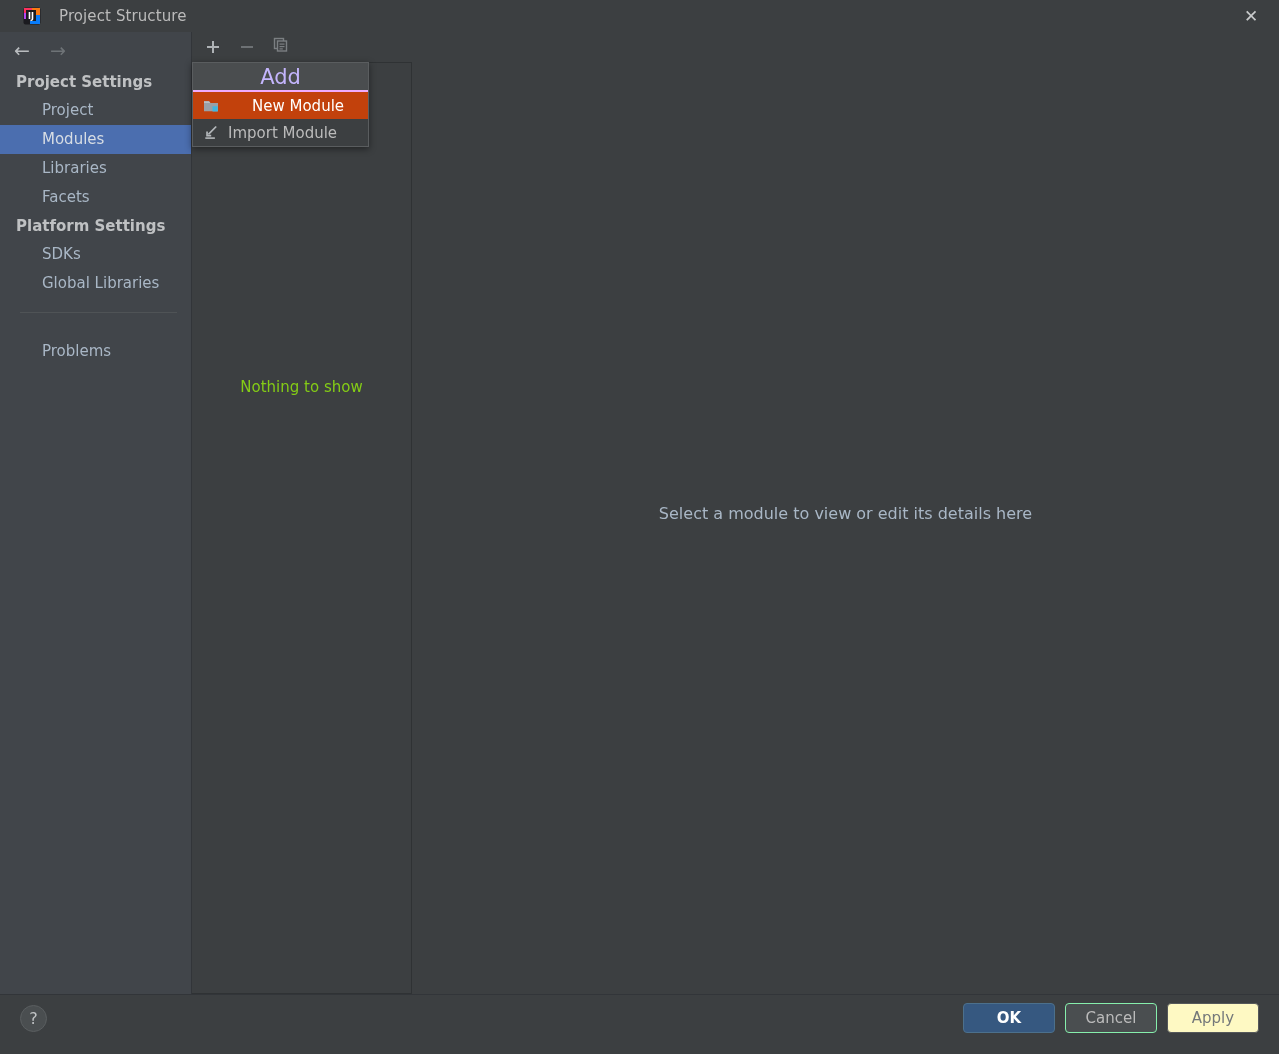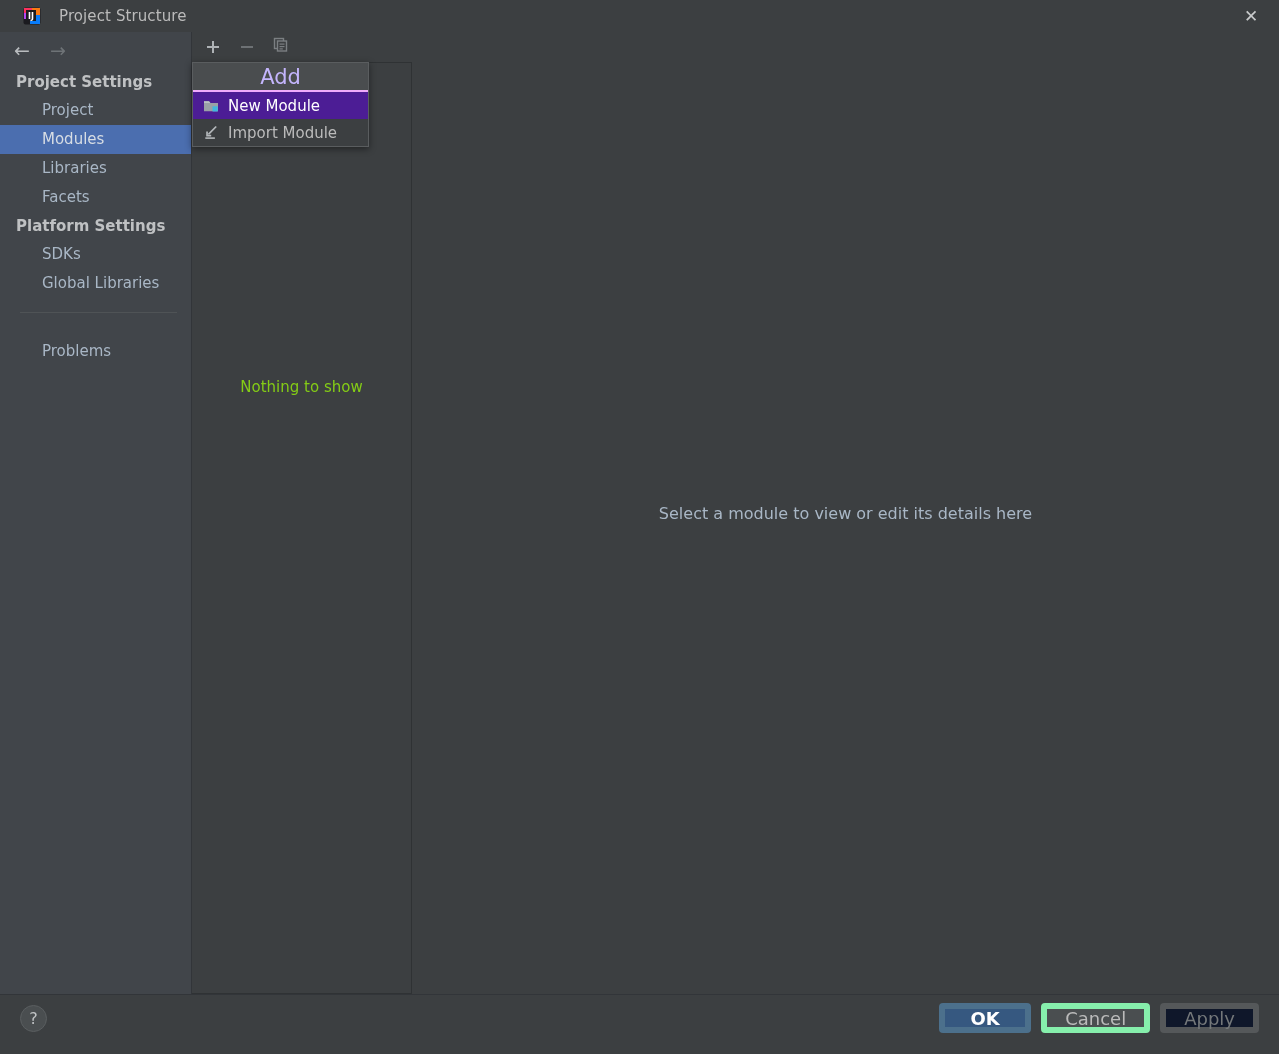--- a/index.html
+++ b/index.html
@@ -205,22 +205,23 @@
   .popup-item {
     height: 27px;
     display: flex;
     align-items: center;
     padding-left: 9px;
     color: #bbbbbb;
     font-size: 15px;
     white-space: nowrap;
   }
   .popup-item.selected {
-    background: #4c1d95;
+    background: #c2410c;
     color: #ffffff;
+    gap: 24px;
   }
   .popup-ico {
     width: 18px; height: 16px;
     margin-right: 8px;
     flex: 0 0 auto;
     display: flex;
     align-items: center;
     justify-content: center;
   }
 
@@ -250,36 +251,36 @@
     position: absolute;
     right: 20px; top: 8px;
     display: flex;
     gap: 10px;
   }
   .dlg-btn {
     height: 30px;
     min-width: 92px;
     padding: 0 18px;
     border-radius: 4px;
-    font-size: 18px;
-    display: flex;
-    align-items: center;
-    justify-content: center;
-    border: 6px solid #86efac;
+    font-size: 15px;
+    display: flex;
+    align-items: center;
+    justify-content: center;
+    border: 1px solid #86efac;
     background: #4a4e50;
     color: #bbbbbb;
   }
   .dlg-btn.primary {
     background: #365880;
     border-color: #4c708c;
     color: #ffffff;
     font-weight: bold;
   }
   .dlg-btn.disabled {
-    background: #0f172a;
+    background: #fef9c3;
     border-color: #55585a;
     color: #74787a;
   }
 </style>
 </head>
 <body>
 
 <div id="app">
 
   <div class="titlebar">

